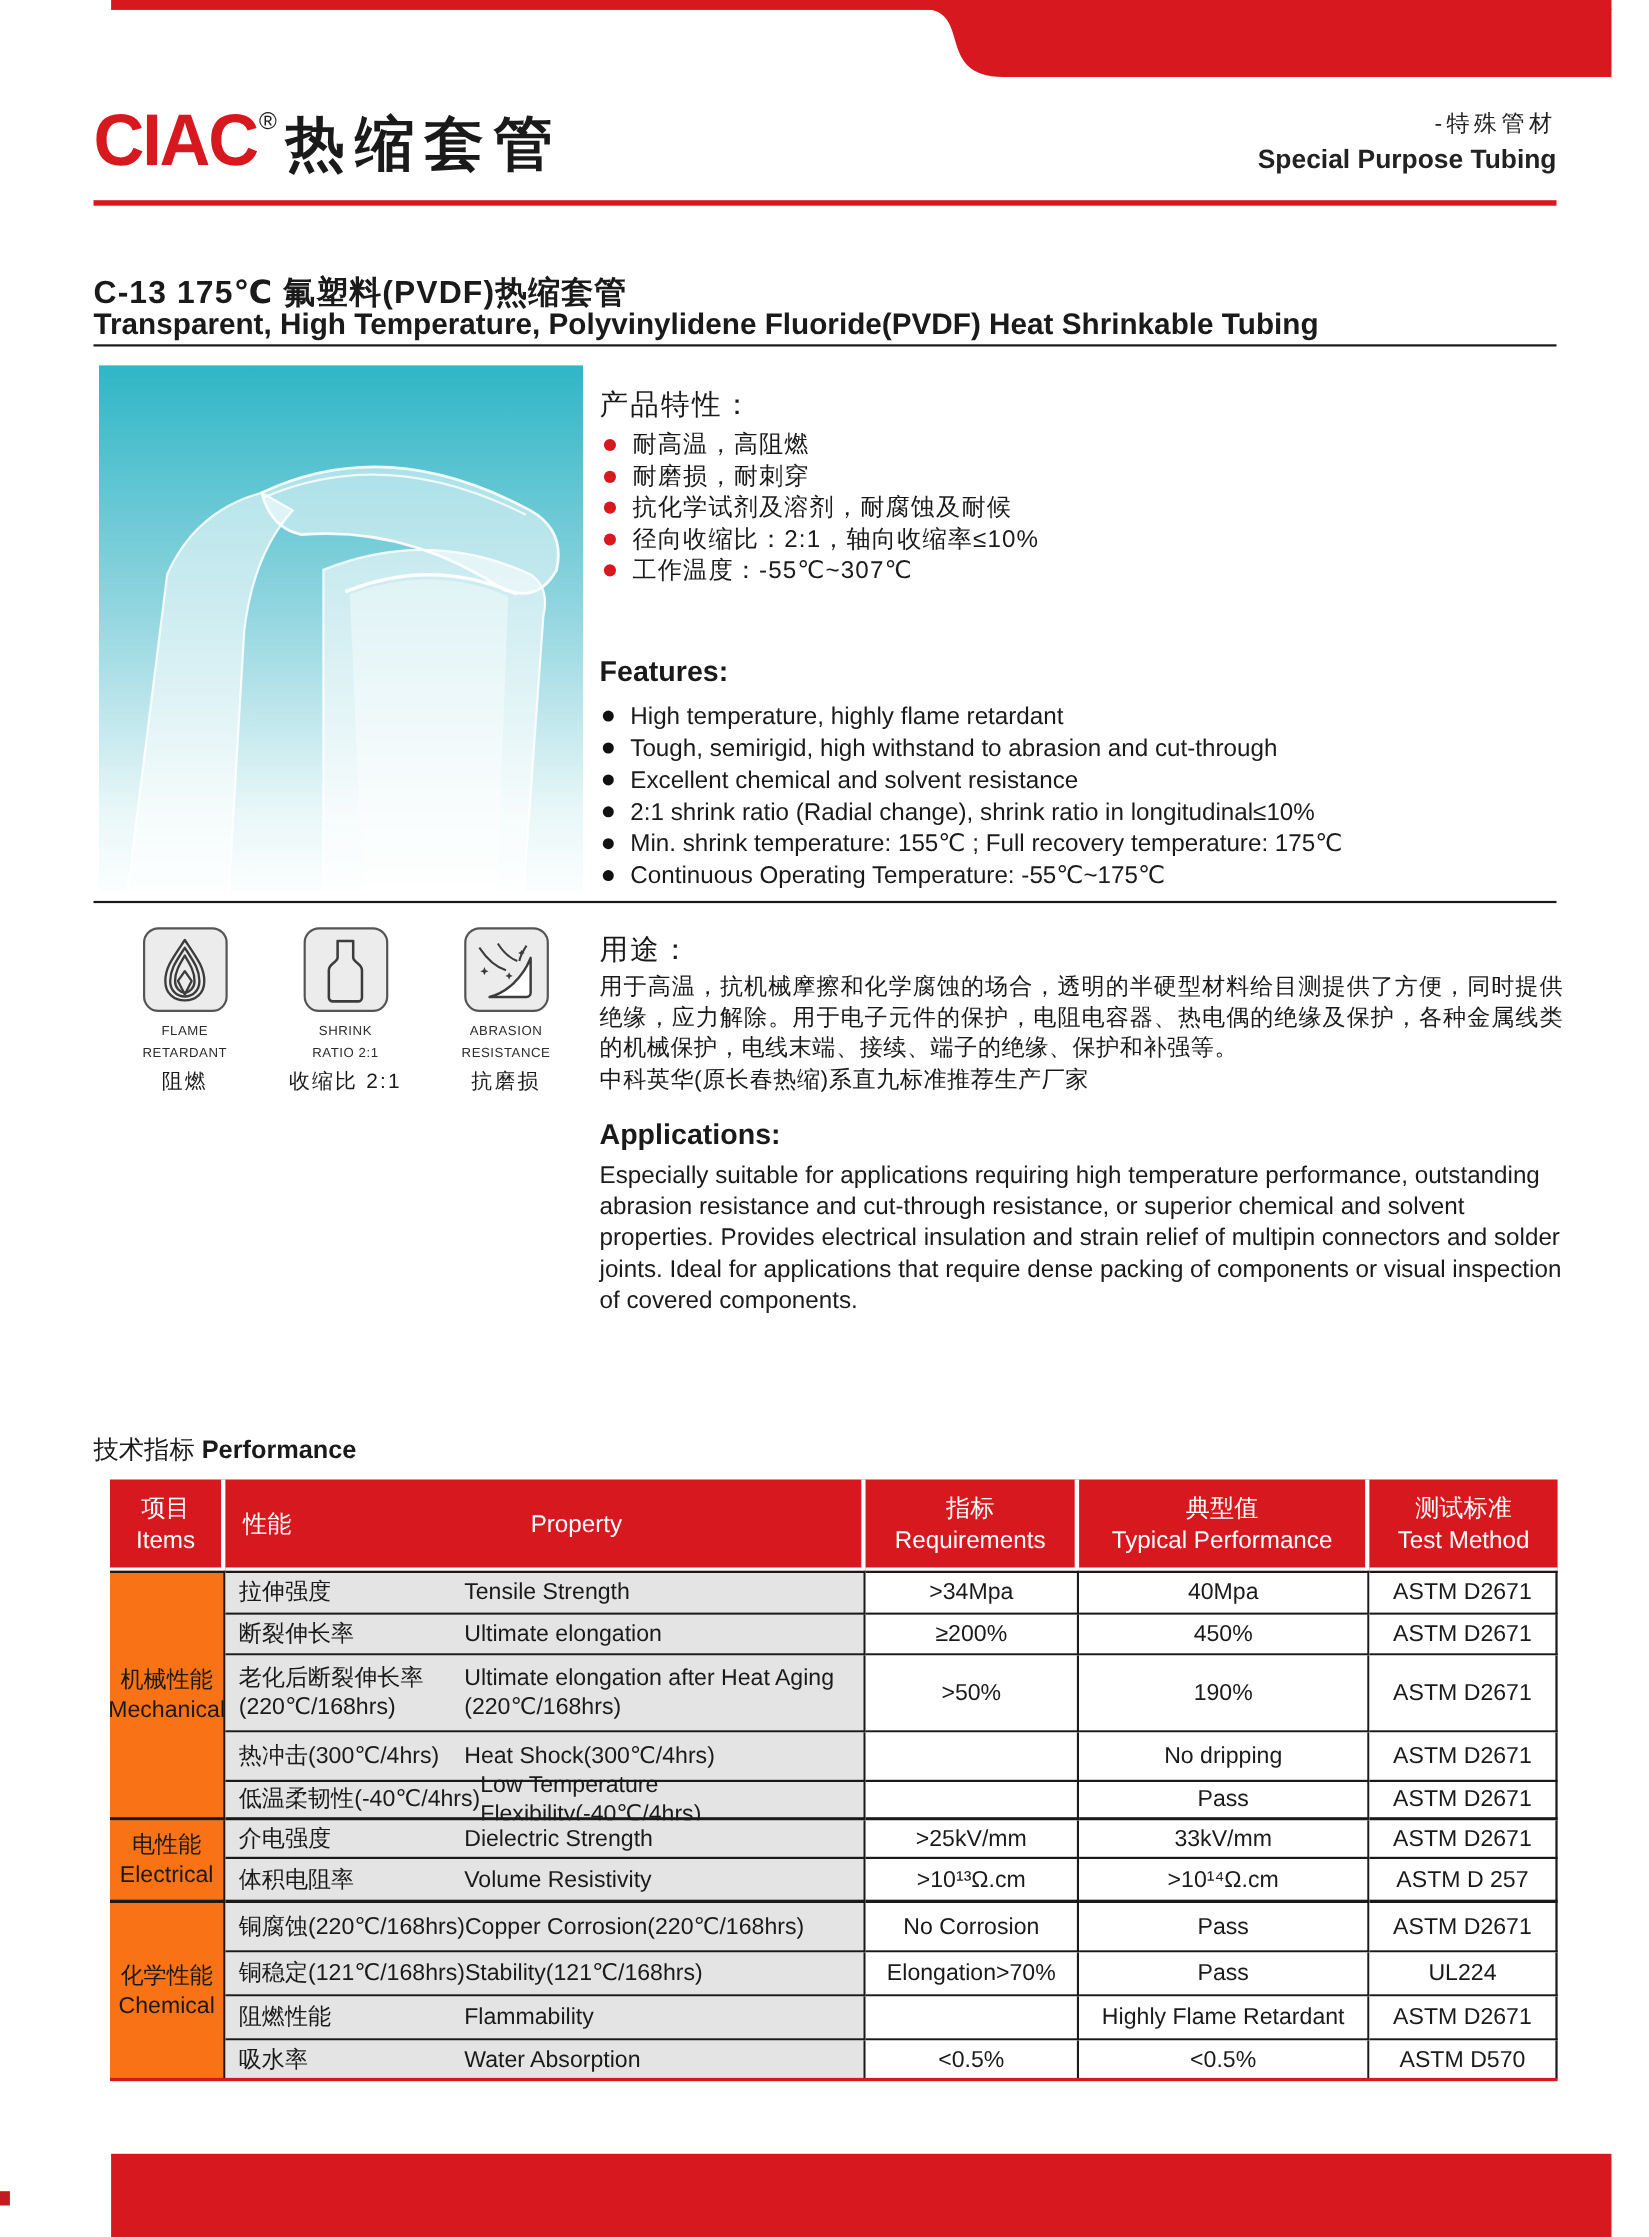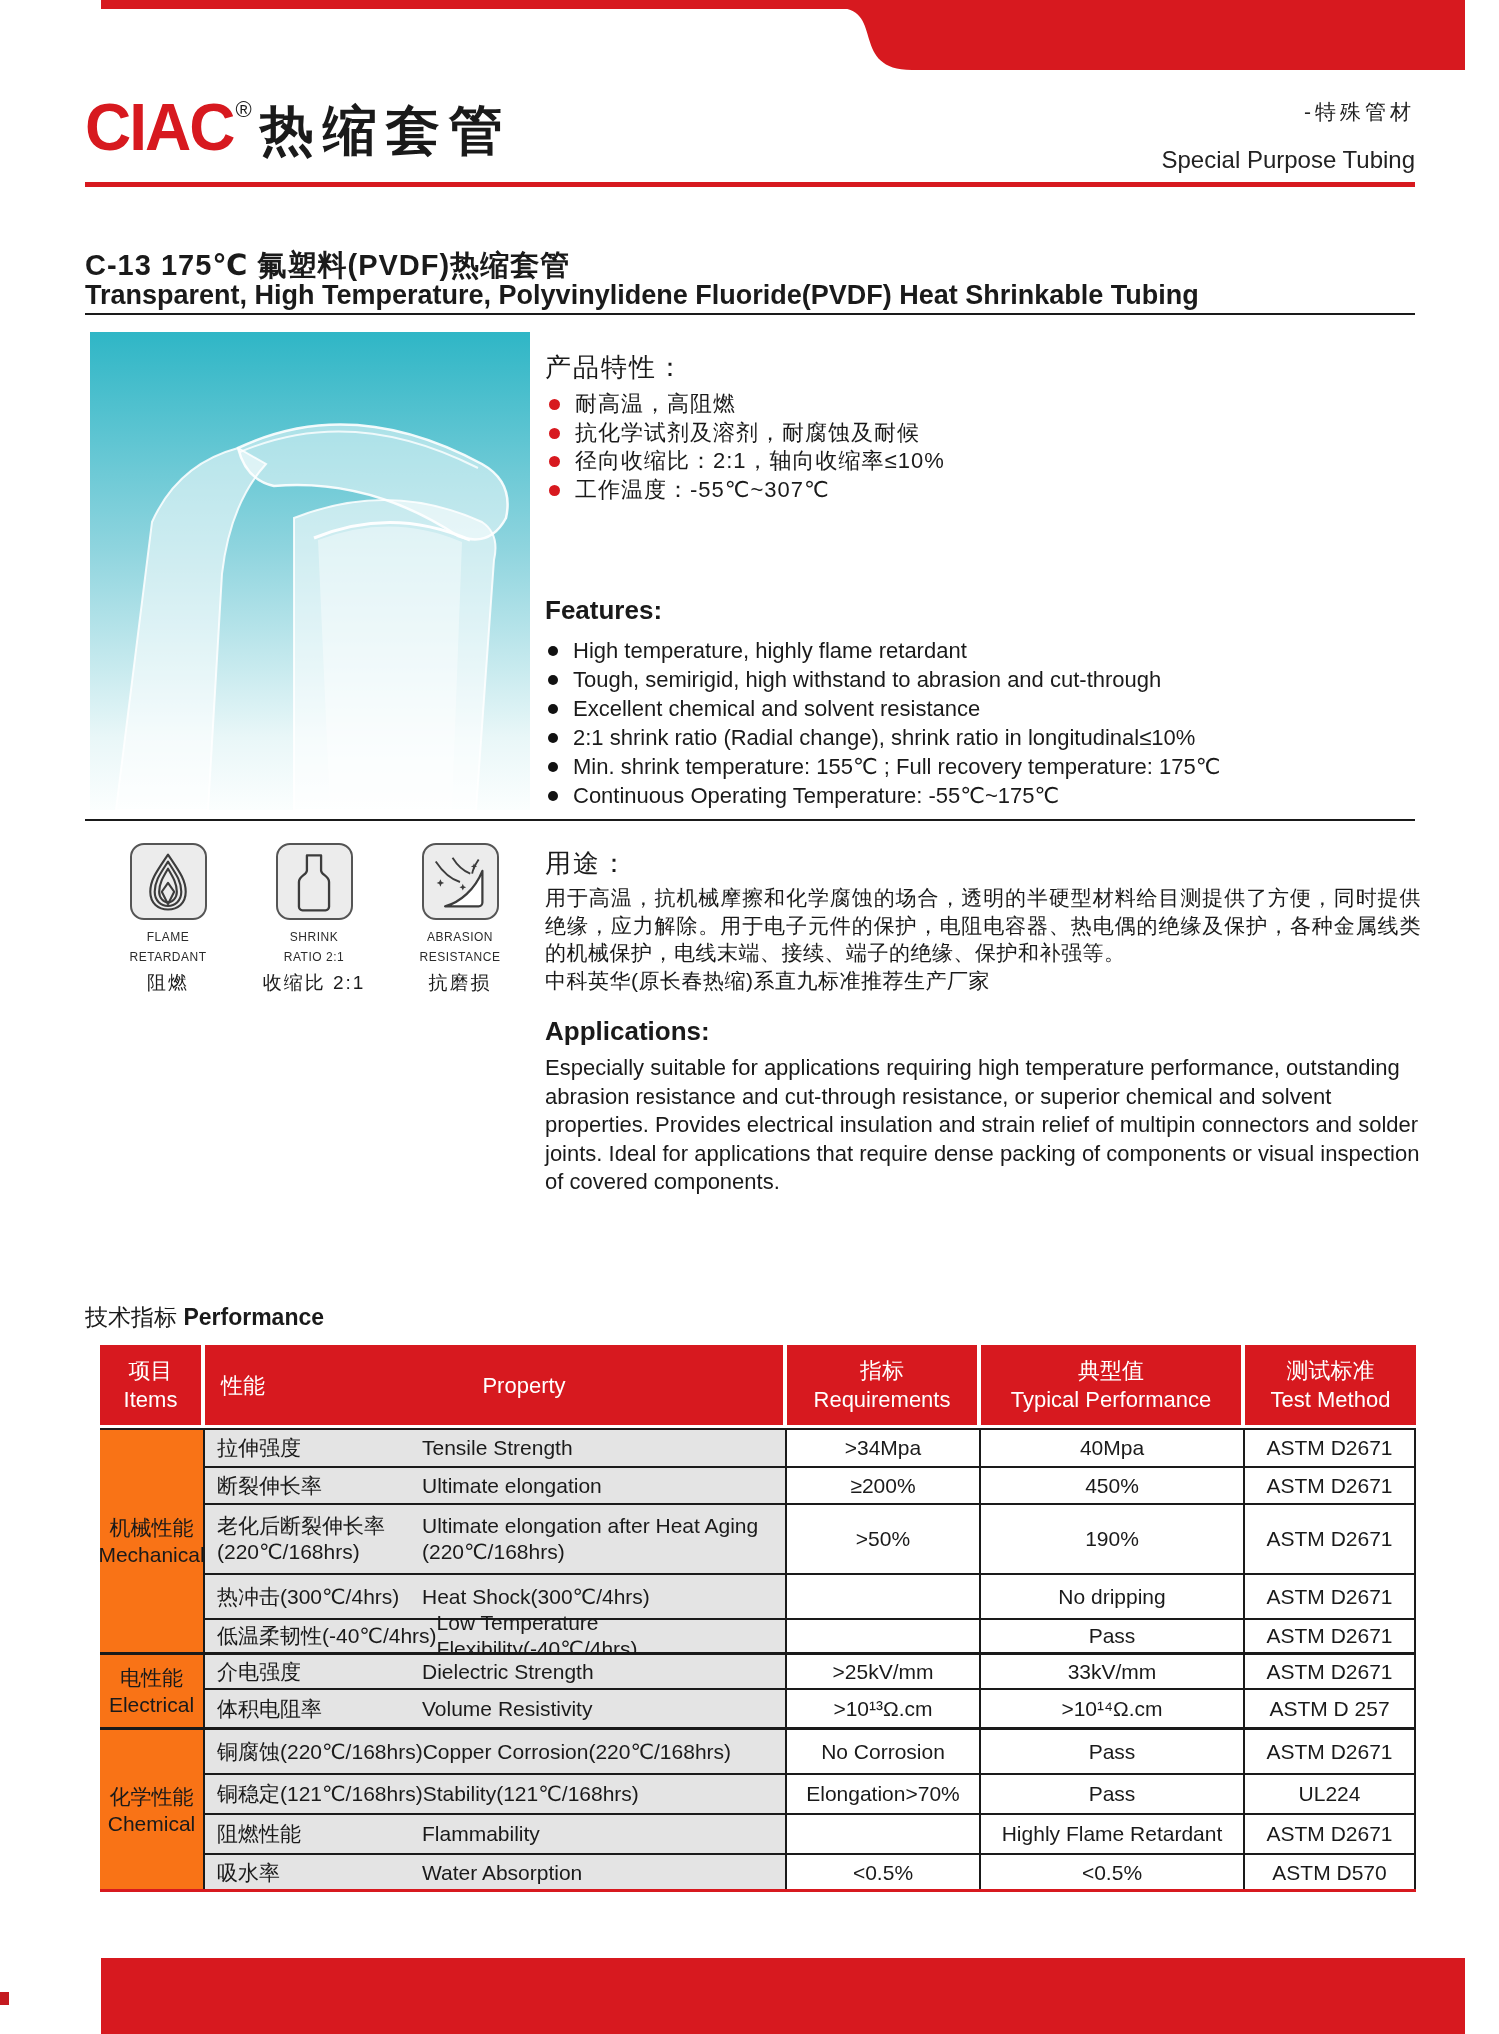--- a/index.html
+++ b/index.html
@@ -15,21 +15,21 @@
   .bottom-bar { left:101px; top:1958px; width:1364px; height:76px; background:#d7191f; }
   .left-notch { left:0; top:1992px; width:9px; height:13px; background:#c41a20; }
 
   
   .logo-row { left:85px; top:90px; height:80px; white-space:nowrap; }
   .ciac { font-size:64px; font-weight:bold; color:#d7191f; letter-spacing:-2px; display:inline-block; transform:scaleY(1.04); }
   .reg { font-size:22px; color:#1a1a1a; position:relative; top:-32px; left:2px; }
   .logo-zh { font-size:54px; font-weight:bold; color:#1a1a1a; letter-spacing:9px; margin-left:10px; display:inline-block; }
   .tagline { right:84px; top:98px; text-align:right; }
   .tagline-zh { font-size:21px; letter-spacing:4px; color:#222; }
-  .tagline-en { font-size:24px; font-weight:normal; color:#222; margin-top:20px; }
+  .tagline-en { font-size:24px; font-weight:bold; color:#222; margin-top:6px; }
   .logo-rule { left:85px; top:182px; width:1330px; height:5px; background:#d7191f; }
 
   
   .title-zh { left:85px; top:246px; font-size:29px; font-weight:bold; letter-spacing:1px; }
   .title-en { left:85px; top:280px; font-size:27px; font-weight:bold; }
   .title-rule { left:85px; top:313px; width:1330px; height:2px; background:#1a1a1a; }
 
   
   .photo { left:90px; top:332px; width:440px; height:478px; }
 
@@ -134,20 +134,21 @@
   <path d="M204,186 Q300,148 392,190 Q410,202 404,228 L386,478 L204,478 Z" fill="rgba(255,255,255,0.58)" stroke="rgba(255,255,255,0.85)" stroke-width="2"></path>
 
   <path d="M228,208 Q302,180 372,210 L362,478 L240,478 Z" fill="rgba(255,255,255,0.40)"></path>
   <path d="M224,206 Q302,174 380,208" fill="none" stroke="rgba(255,255,255,0.95)" stroke-width="3"></path>
   <path d="M150,120 Q262,72 388,136" fill="none" stroke="rgba(255,255,255,0.8)" stroke-width="2"></path>
 </svg>
 
 <div class="abs zh-heading">产品特性：</div>
 <div class="abs zh-bullets">
   <div class="li">耐高温，高阻燃</div>
+  <div class="li">耐磨损，耐刺穿</div>
   <div class="li">抗化学试剂及溶剂，耐腐蚀及耐候</div>
   <div class="li">径向收缩比：2:1，轴向收缩率≤10%</div>
   <div class="li">工作温度：-55℃~307℃</div>
 </div>
 
 <div class="abs en-heading">Features:</div>
 <div class="abs en-bullets">
   <div class="li">High temperature, highly flame retardant</div>
   <div class="li">Tough, semirigid, high withstand to abrasion and cut-through</div>
   <div class="li">Excellent chemical and solvent resistance</div>

